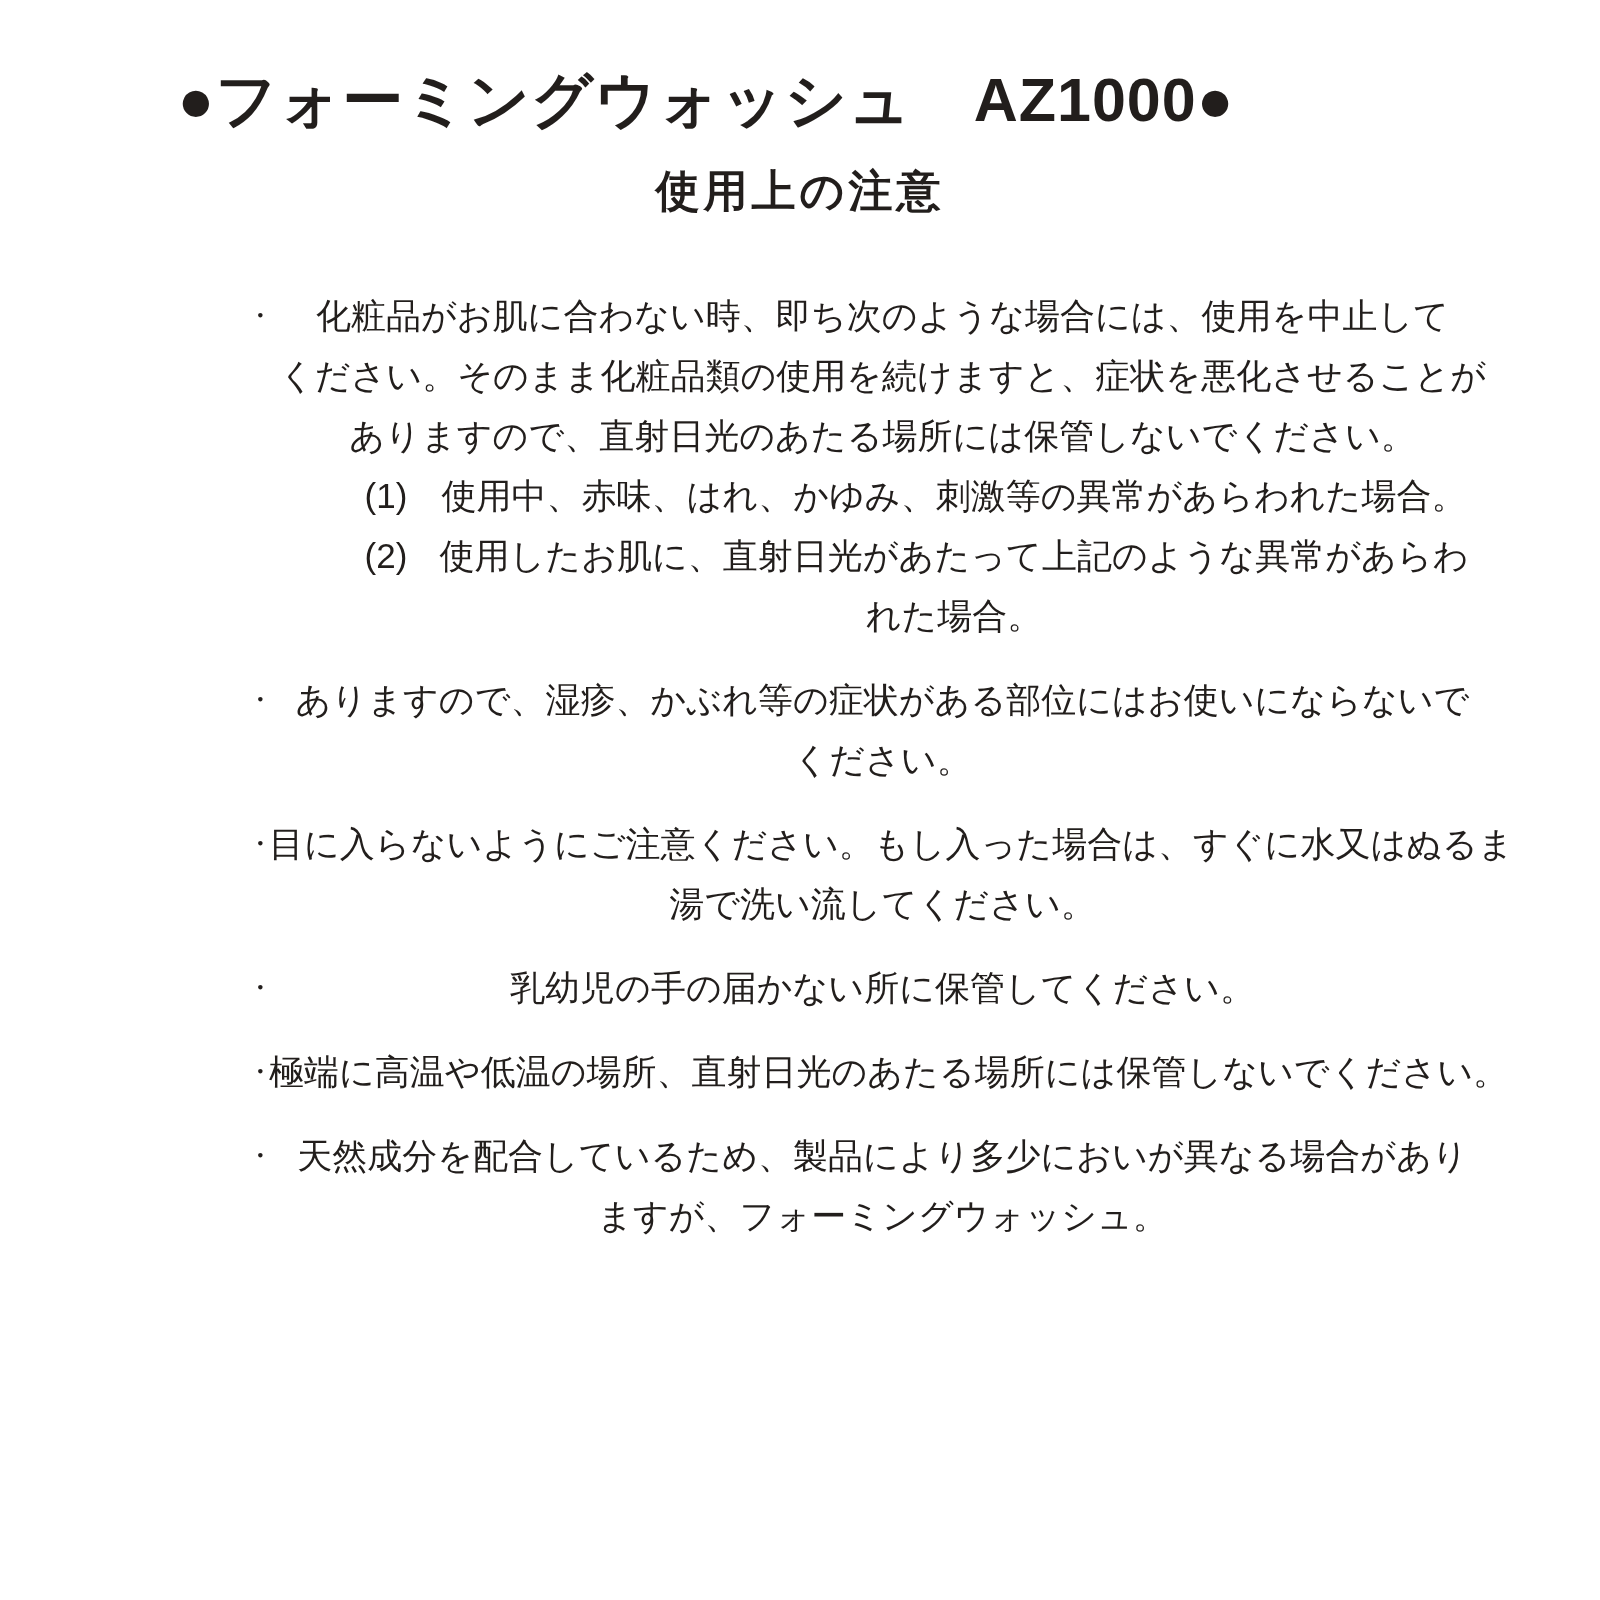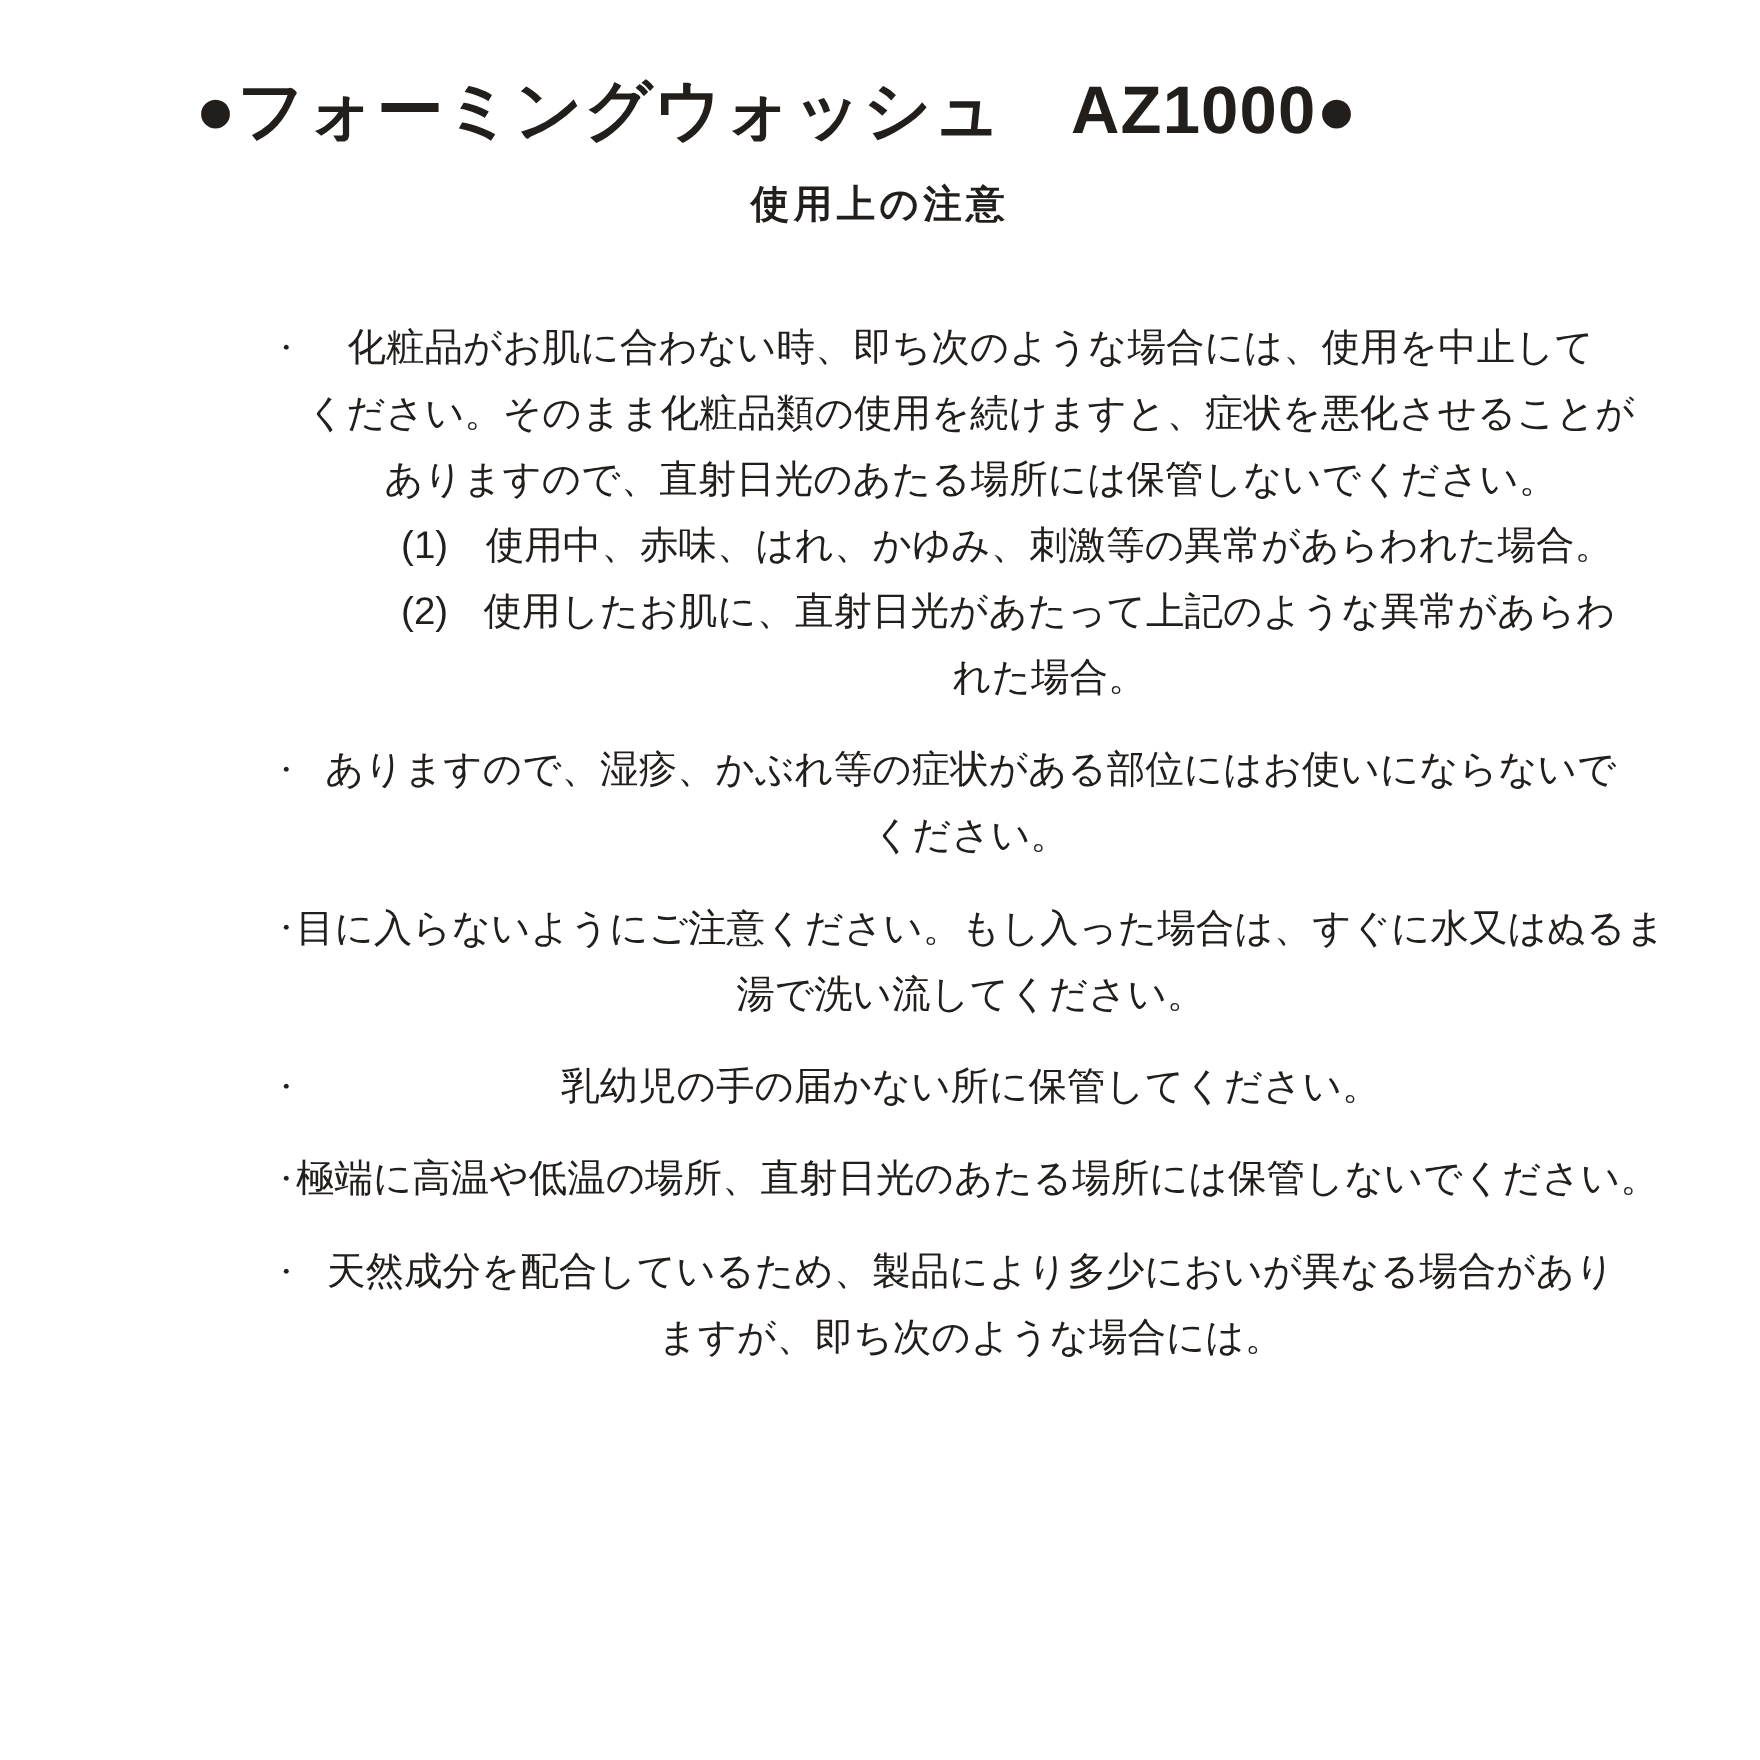--- a/index.html
+++ b/index.html
@@ -26,21 +26,21 @@
       font-weight: 700;
       letter-spacing: 1px;
       white-space: nowrap;
     }
     .subtitle {
       position: absolute;
       top: 162px;
       left: 0;
       width: 1600px;
       text-align: center;
-      font-size: 35px;
+      font-size: 44px;
       font-weight: 700;
       letter-spacing: 4px;
       white-space: nowrap;
     }
     .content {
       position: absolute;
       top: 286px;
       left: 246px;
       width: 1250px;
       font-size: 35px;
@@ -145,18 +145,18 @@
       <span class="bullet">・</span>
       <div class="lines">
         <div class="line">極端に高温や低温の場所、直射日光のあたる場所には保管しないでください。</div>
       </div>
     </div>
 
     <div class="item">
       <span class="bullet">・</span>
       <div class="lines">
         <div class="line">天然成分を配合しているため、製品により多少においが異なる場合があり</div>
-        <div class="line">ますが、即ち次のような場合には。</div>
+        <div class="line">ますが、フォーミングウォッシュ。</div>
       </div>
     </div>
 
   </div>
 </div>
 
 </body></html>

